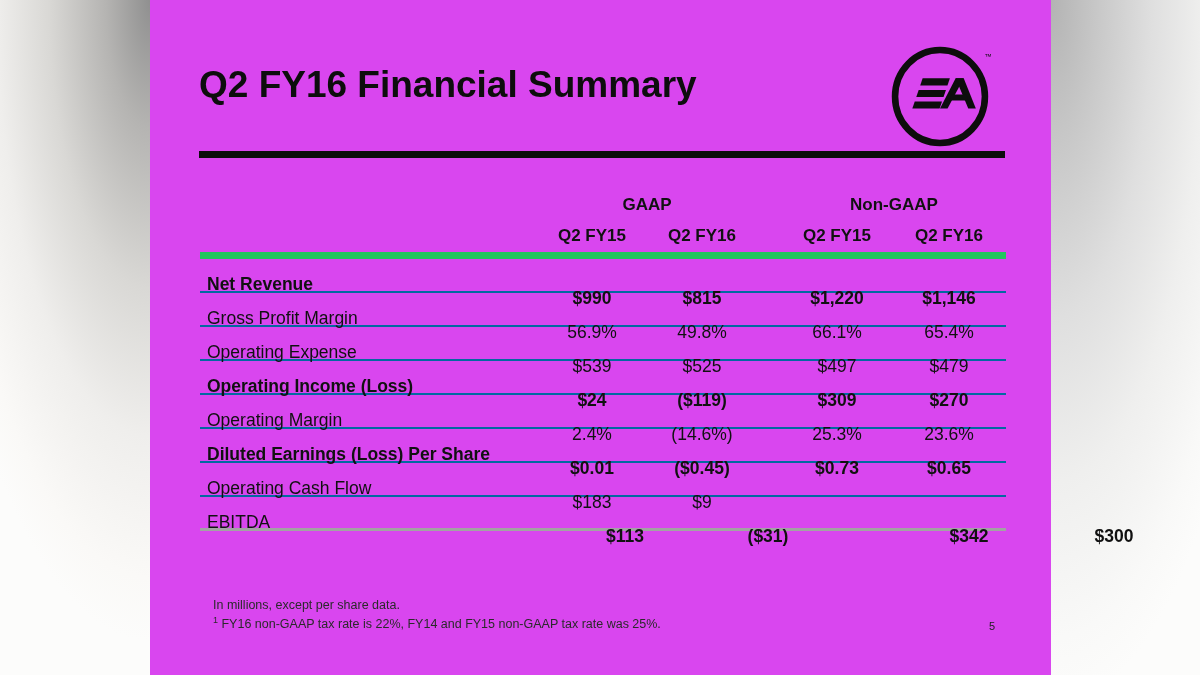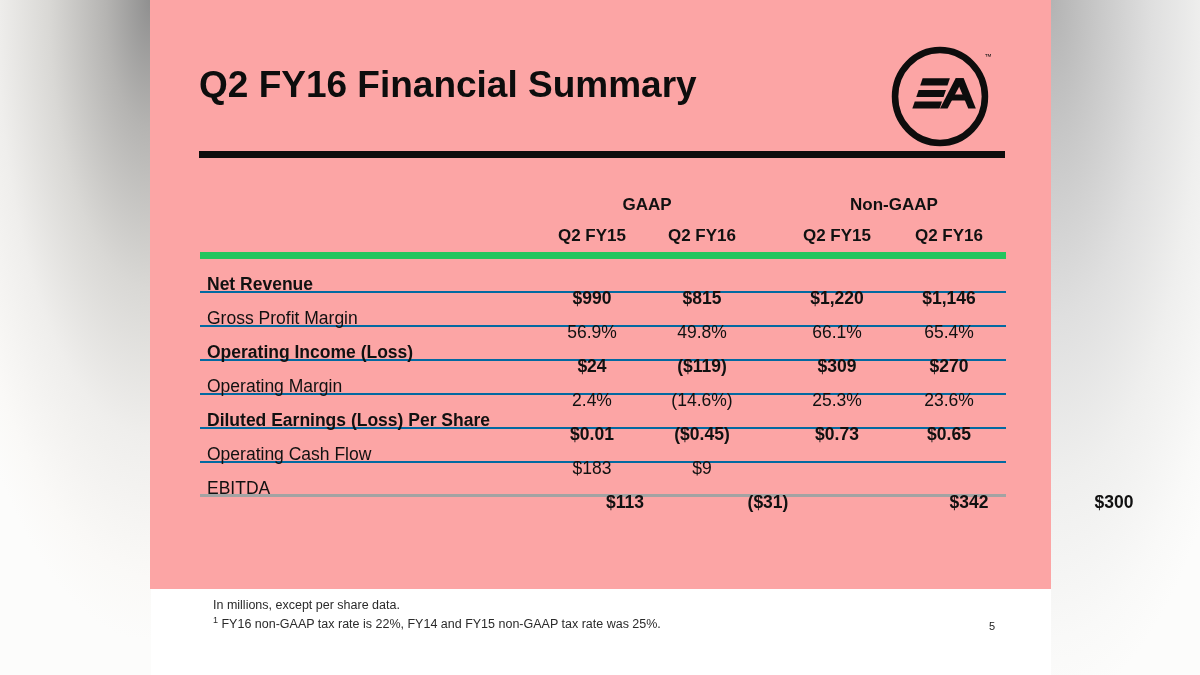--- a/index.html
+++ b/index.html
@@ -10,21 +10,21 @@
 
   .band-left {
     position:absolute; left:0; top:0; width:151px; height:675px;
     background: radial-gradient(150% 95% at 100% 0%, #8f8f8f 0%, #b5b4b2 20%, #d9d8d5 45%, #efeeec 68%, #faf9f7 90%, #fcfcfb 100%);
   }
   .band-right {
     position:absolute; left:1051px; top:0; width:149px; height:675px;
     background: radial-gradient(150% 105% at 0% 0%, #b3b3b3 0%, #c9c9c9 22%, #dfdfdf 45%, #efefee 68%, #f9f9f8 90%, #fcfcfb 100%);
   }
 
-  .slide { position:absolute; left:150px; top:0; width:901px; height:589px; background:#fca5a5; }
+  .slide { position:absolute; left:150px; top:0; width:901px; height:675px; background:#d946ef; }
 
   .title {
     position:absolute; left:49px; top:63px; width:640px;
     font-size:37px; font-weight:800; color:#0d0d0d; letter-spacing:0px; line-height:1.2;
   }
 
   .logo { position:absolute; left:740px; top:44px; width:102px; height:104px; }
 
   .title-rule { position:absolute; left:49px; top:151px; width:806px; height:7px; background:#0d0d0d; }
 
@@ -107,20 +107,28 @@
 
       <div class="grid-row data-row">
         <div class="row-label">Gross Profit Margin</div>
         <div class="cell-val">56.9%</div>
         <div class="cell-val">49.8%</div>
         <div></div>
         <div class="cell-val">66.1%</div>
         <div class="cell-val">65.4%</div>
       </div>
 
+      <div class="grid-row data-row">
+        <div class="row-label">Operating Expense</div>
+        <div class="cell-val">$539</div>
+        <div class="cell-val">$525</div>
+        <div></div>
+        <div class="cell-val">$497</div>
+        <div class="cell-val">$479</div>
+      </div>
 
       <div class="grid-row data-row bold-row">
         <div class="row-label">Operating Income (Loss)</div>
         <div class="cell-val">$24</div>
         <div class="cell-val">($119)</div>
         <div></div>
         <div class="cell-val">$309</div>
         <div class="cell-val">$270</div>
       </div>
 

